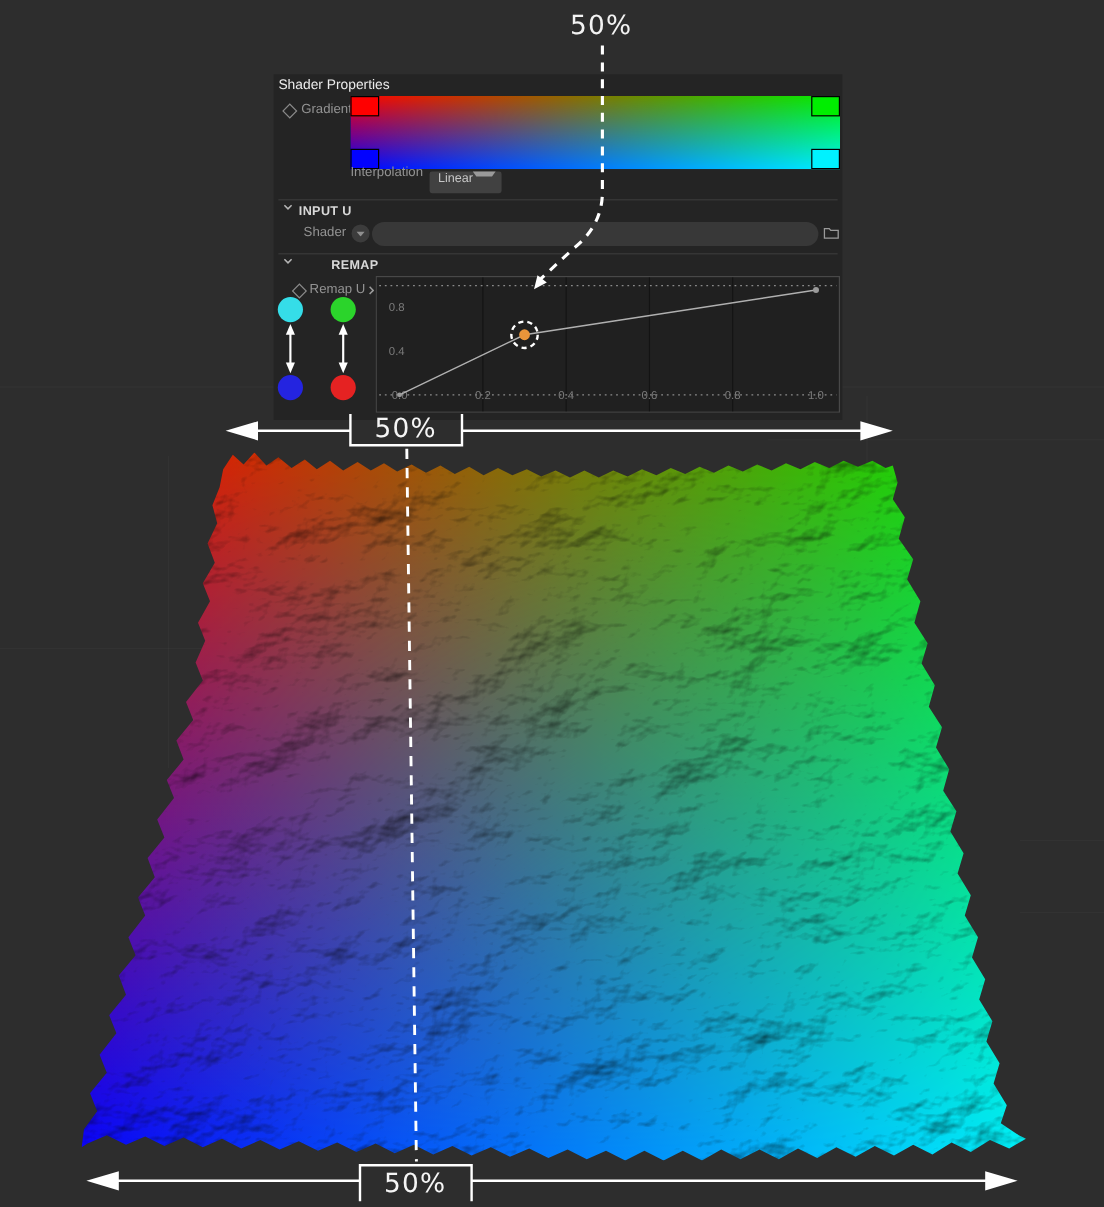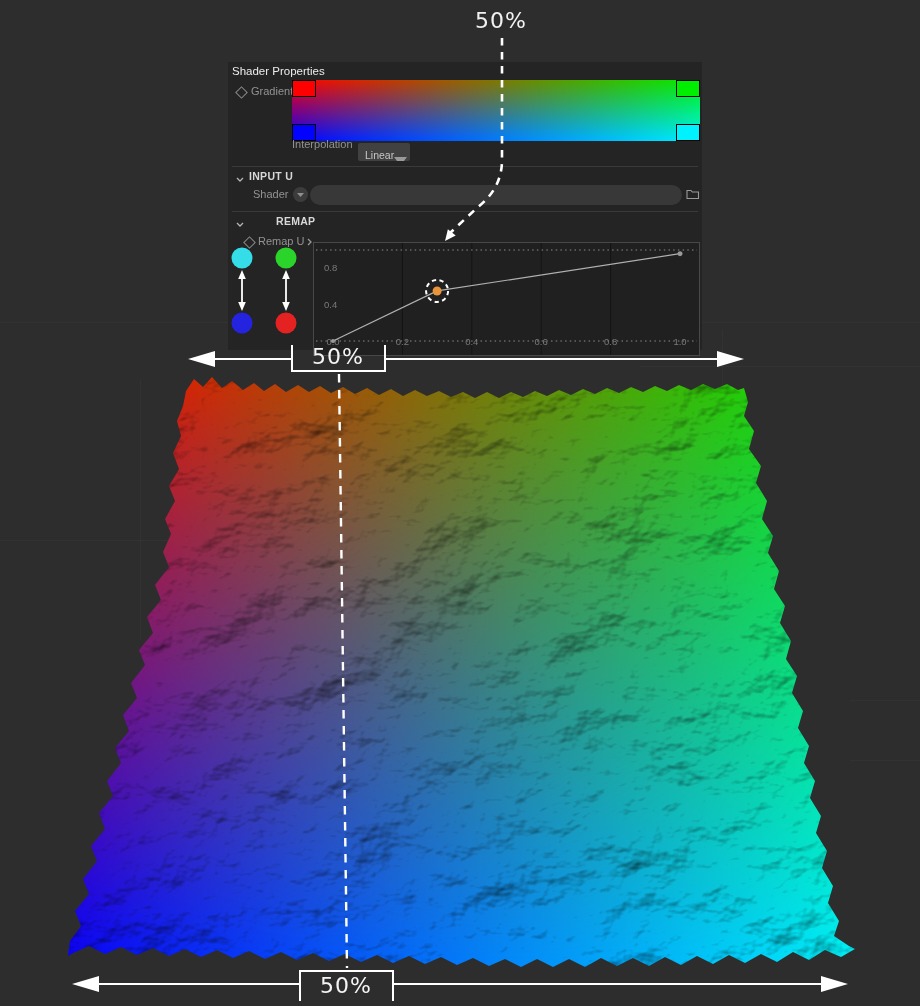--- a/index.html
+++ b/index.html
@@ -5,28 +5,28 @@
   html,body{margin:0;padding:0;background:#2d2d2d;width:920px;height:1006px;overflow:hidden;}
   #stage{position:relative;width:920px;height:1006px;background:#2d2d2d;font-family:"Liberation Sans",sans-serif;}
   .gridline{position:absolute;background:rgba(255,255,255,0.028);}
   
   .panel{position:absolute;left:228px;top:28px;width:474px;height:288px;background:#242424;z-index:2;margin-top:34px;}
   .panel-title{position:absolute;left:4px;top:3px;font-size:11.5px;color:#ececec;}
   .param-label{position:absolute;font-size:11px;color:#939393;}
   .diamond-icon{position:absolute;width:7px;height:7px;border:1px solid #8a8a8a;transform:rotate(45deg);}
   .gradient-bar{position:absolute;left:64px;top:18px;width:408px;height:61px;}
   .knot{position:absolute;width:24px;height:17px;border:1px solid #000;box-sizing:border-box;}
-  .dropdown{position:absolute;left:130px;top:81px;width:52px;height:18px;background:#414141;border-radius:2px;display:flex;align-items:flex-end;}
+  .dropdown{position:absolute;left:130px;top:81px;width:60px;height:18px;background:#414141;border-radius:2px;display:flex;align-items:flex-start;}
   .dropdown span{font-size:10.5px;color:#c6c6c6;padding-left:7px;flex:1;}
   .caret{width:0;height:0;border-left:3.5px solid transparent;border-right:3.5px solid transparent;border-top:4px solid #9a9a9a;margin-right:5px;}
   .sep{position:absolute;left:4px;right:4px;height:1px;background:#3a3a3a;}
-  .sec-header{position:absolute;left:8px;display:flex;align-items:flex-end;gap:5px;font-size:10.5px;font-weight:bold;color:#d8d8d8;letter-spacing:.3px;cursor:default;}
+  .sec-header{position:absolute;left:8px;display:flex;align-items:flex-start;gap:5px;font-size:10.5px;font-weight:bold;color:#d8d8d8;letter-spacing:.3px;cursor:default;}
   .shader-field{position:absolute;left:82px;top:123px;width:372px;height:20px;border:none;border-radius:10px;background:#383838;color:#ccc;outline:none;padding:0 10px;box-sizing:border-box;font-size:11px;}
   .circle-btn{position:absolute;left:65px;top:125px;width:15px;height:15px;border-radius:50%;background:#3c3c3c;display:flex;align-items:center;justify-content:center;}
-  .graph{position:absolute;left:85px;top:180px;width:387px;height:128px;}
+  .graph{position:absolute;left:85px;top:168px;width:387px;height:128px;}
   .folder-btn{position:absolute;left:458px;top:126px;width:14px;height:13px;background:none;border:none;padding:0;}
   svg text{font-family:"Liberation Sans",sans-serif;}
   .anno-text{font-family:"DejaVu Sans",sans-serif;letter-spacing:1px;}
 </style>
 </head>
 <body>
 
 <div id="stage">
 
   <div class="gridline" style="left:0;top:322px;width:920px;height:1px;"></div>

